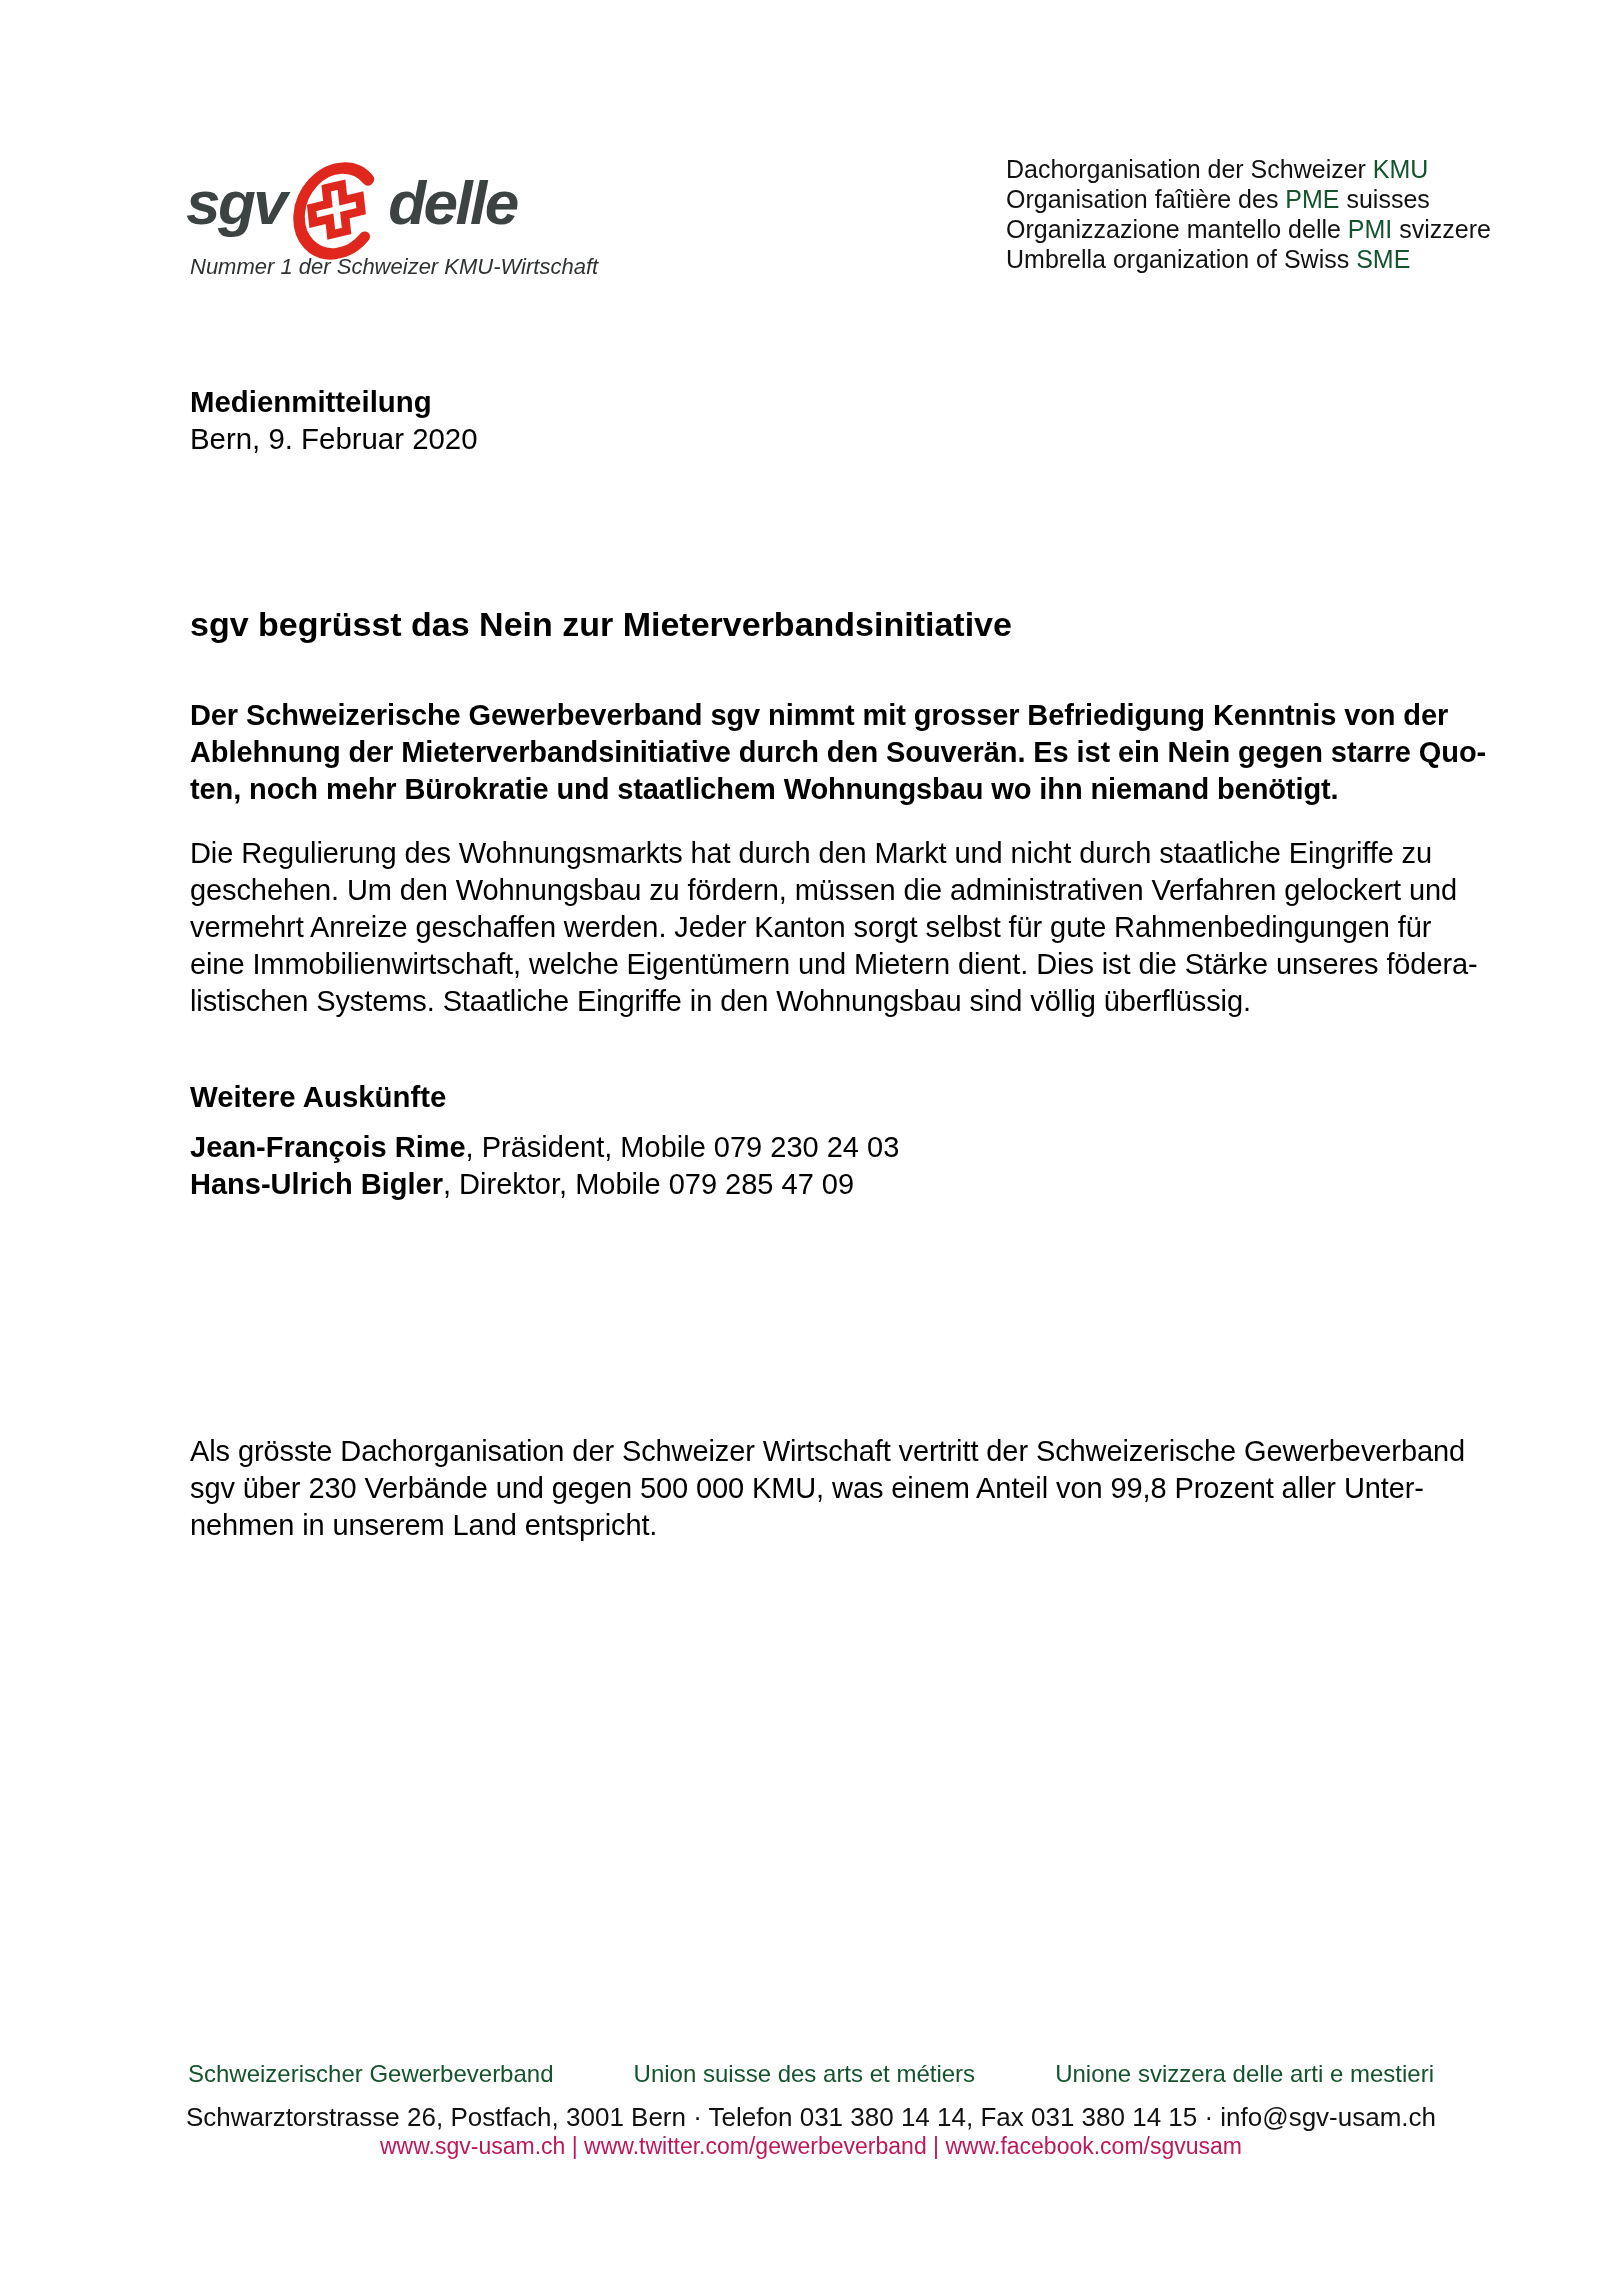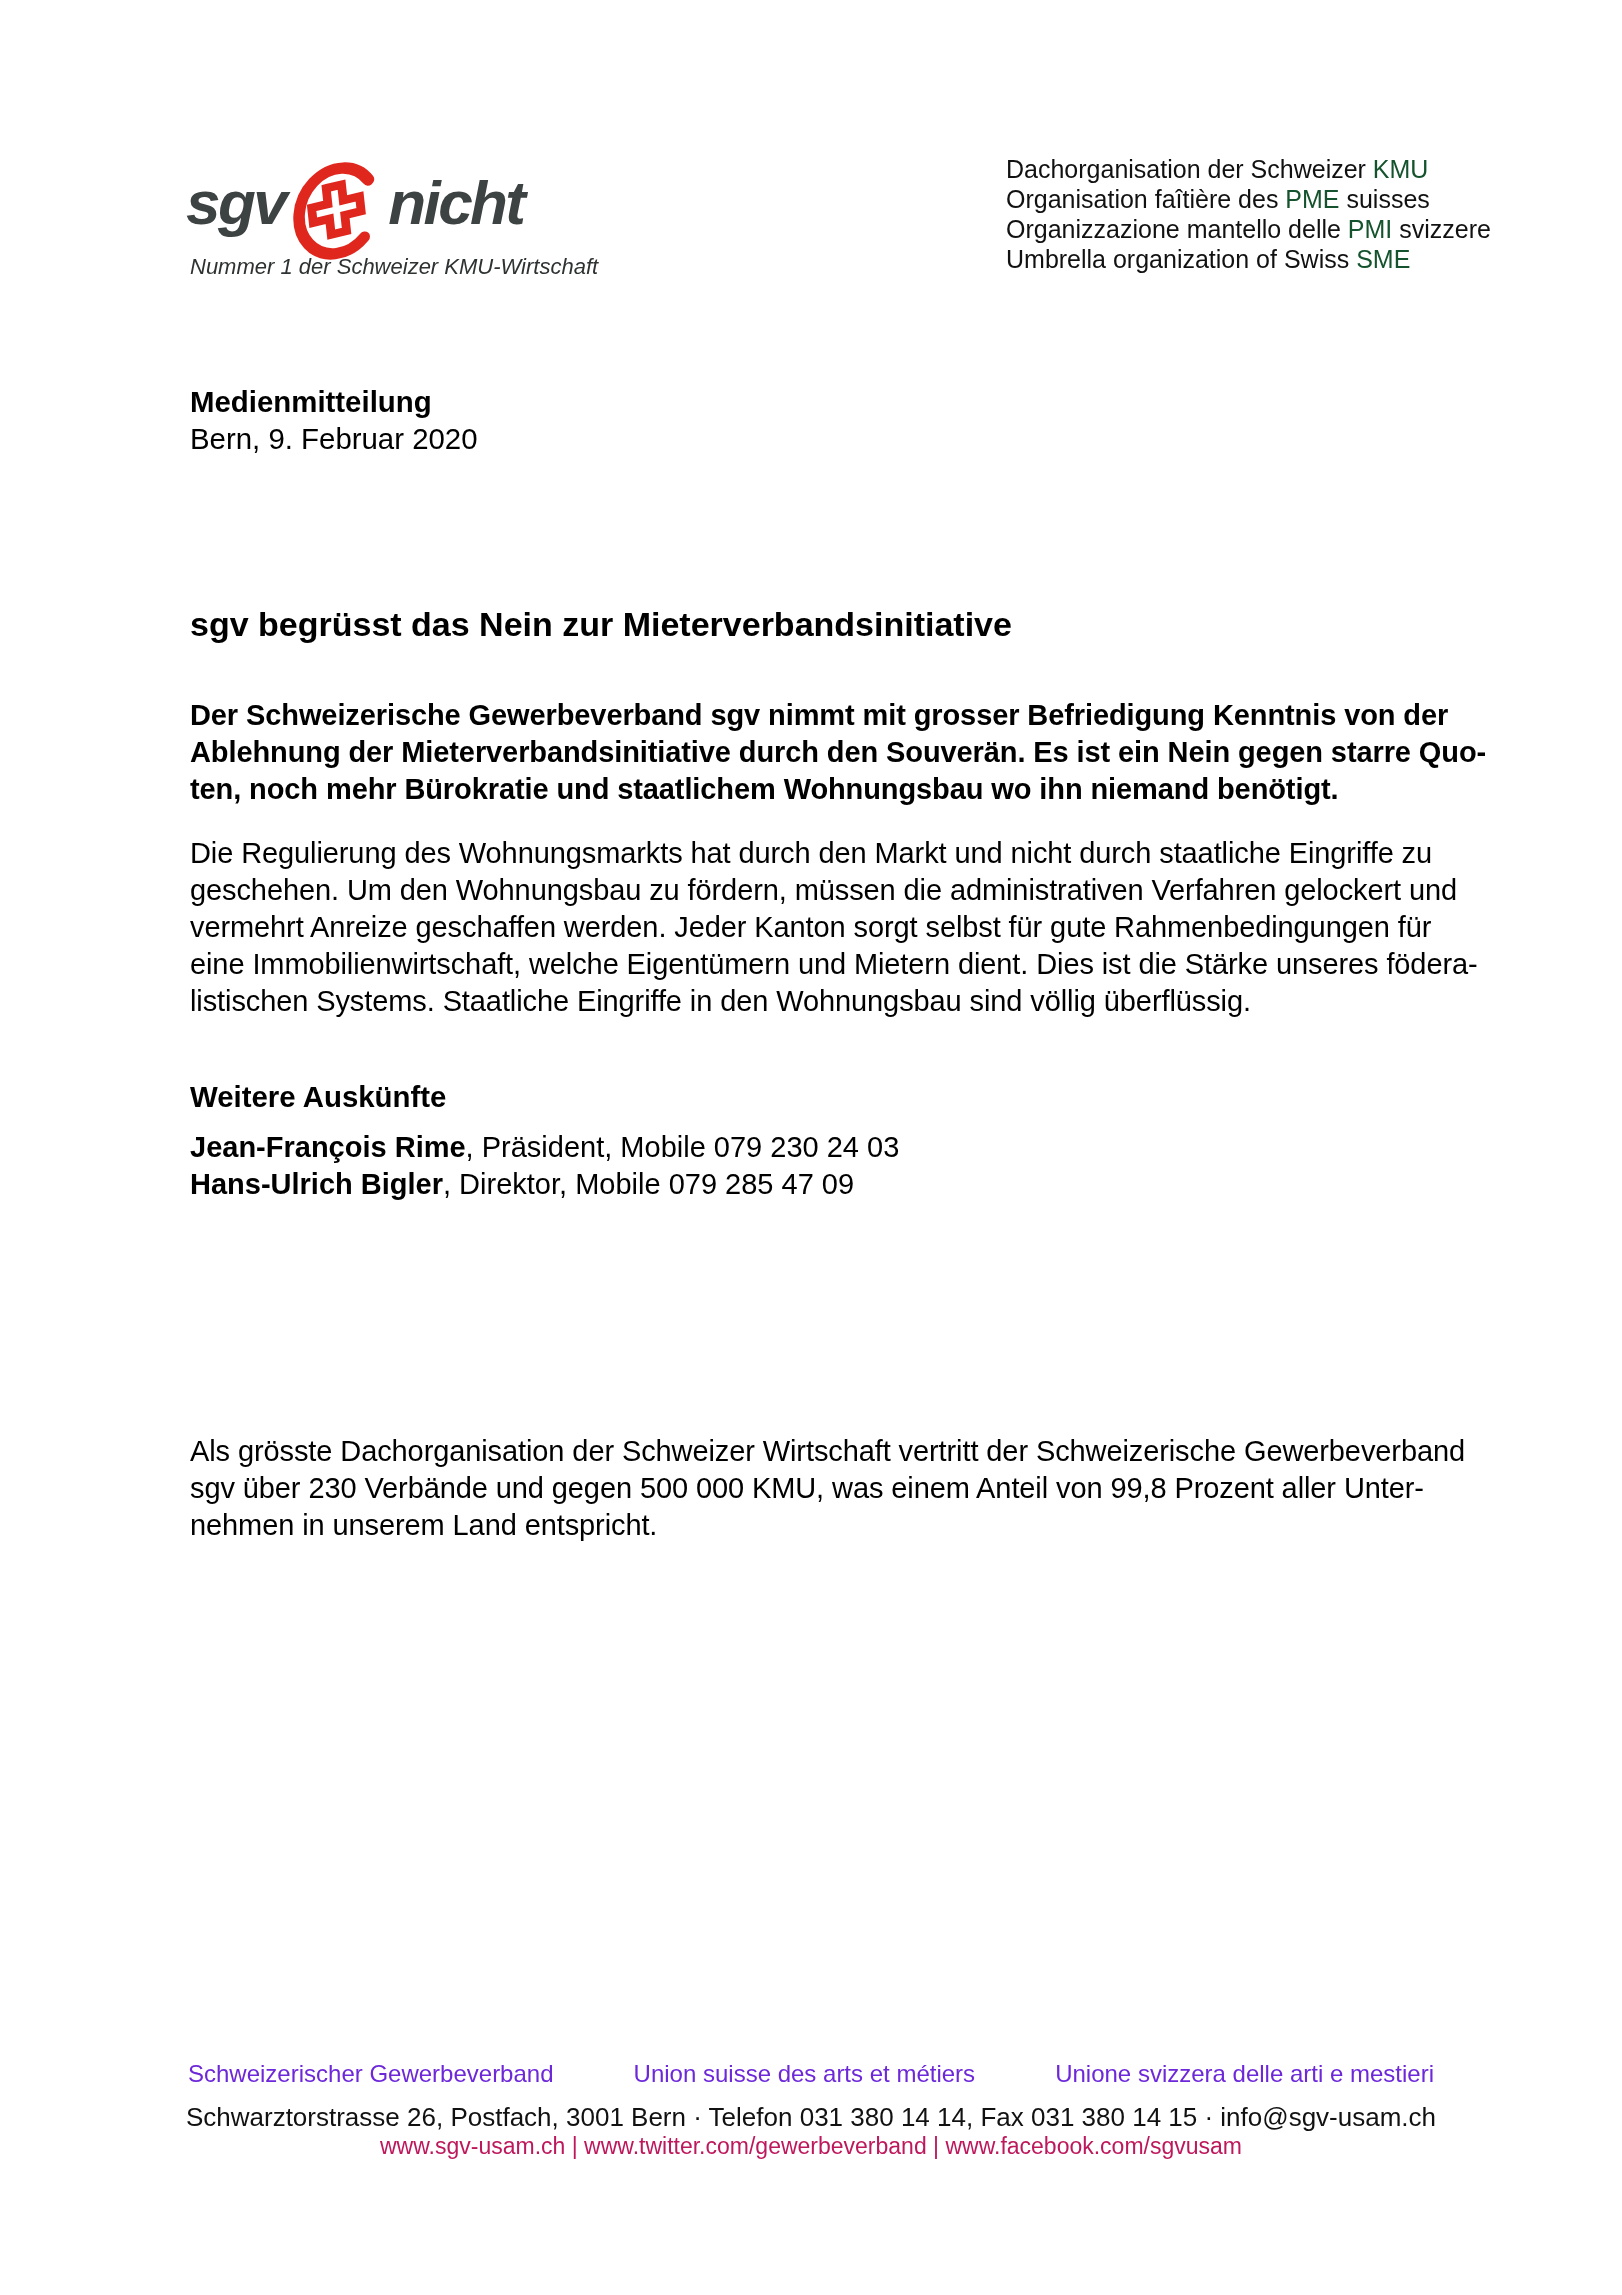--- a/index.html
+++ b/index.html
@@ -73,21 +73,21 @@
   .contact-line { white-space: nowrap; }
   .contact-line .name { font-weight: bold; }
   
   .footer-orgs {
     position: absolute;
     left: 188px; top: 2060px;
     width: 1246px;
     display: flex;
     justify-content: space-between;
     font-size: 24px;
-    color: #6d28d9;
+    color: #14532d;
   }
   .footer-orgs span { white-space: nowrap; }
   .footer-address {
     position: absolute;
     left: 0; top: 2102px;
     width: 1622px;
     text-align: center;
     font-size: 26px;
     color: #111;
     white-space: nowrap;
@@ -110,21 +110,21 @@
   <div class="logo-row">
     <span class="logo-word sgv">sgv</span>
     <svg class="logo-mark" viewBox="0 0 100 108" aria-hidden="true">
       <g transform="translate(9,0) skewX(-8)">
         <path d="M 76 22 A 40 45 0 1 0 80 82" fill="none" stroke="#e0271e" stroke-width="12" stroke-linecap="round"></path>
         <g transform="rotate(-14 47 54)">
           <path d="M 39 28 h 16 v 17 h 17 v 16 h -17 v 17 h -16 v -17 h -17 v -16 h 17 z" fill="#ffffff" stroke="#e0271e" stroke-width="9" stroke-linejoin="miter"></path>
         </g>
       </g>
     </svg>
-    <span class="logo-word usam">nicht</span>
+    <span class="logo-word usam">delle</span>
   </div>
   <div class="logo-tagline">Nummer 1 der Schweizer KMU-Wirtschaft</div>
 
   <div class="org-block">
     <div class="org-line"><span>Dachorganisation der Schweizer </span><span class="hl">KMU</span><span></span></div>
     <div class="org-line"><span>Organisation faîtière des </span><span class="hl">PME</span><span> suisses</span></div>
     <div class="org-line"><span>Organizzazione mantello delle </span><span class="hl">PMI</span><span> svizzere</span></div>
     <div class="org-line"><span>Umbrella organization of Swiss </span><span class="hl">SME</span><span></span></div>
   </div>
 

